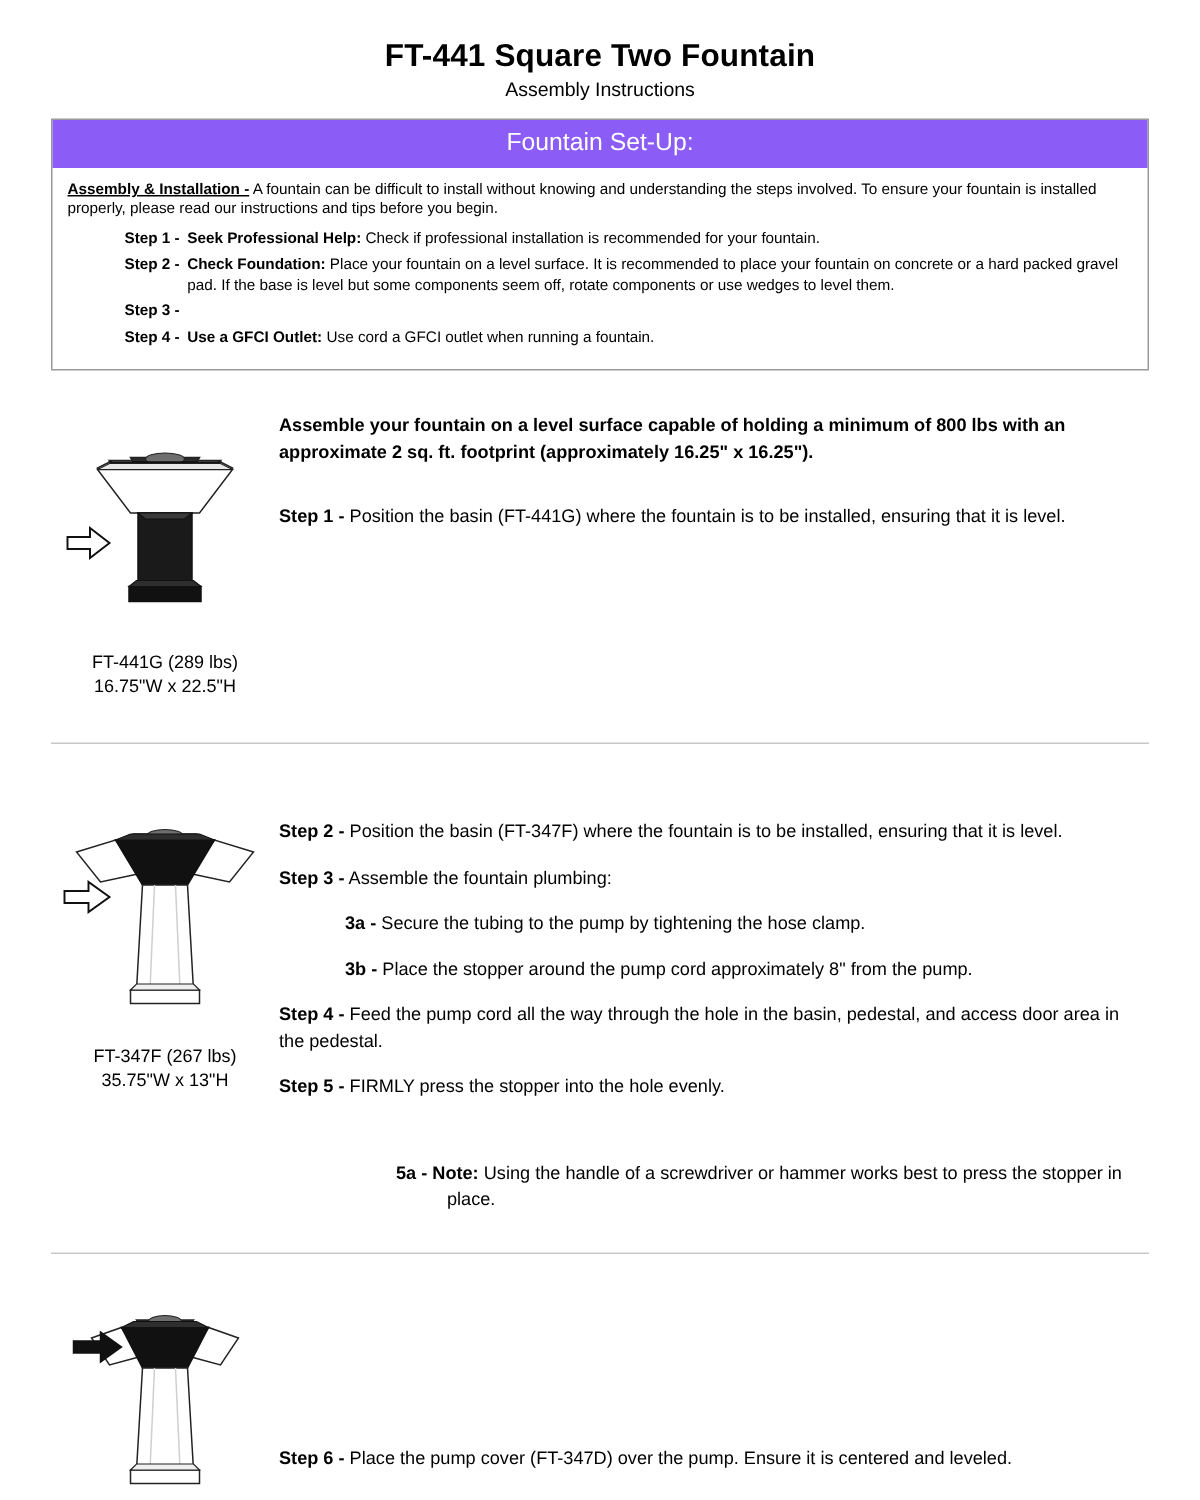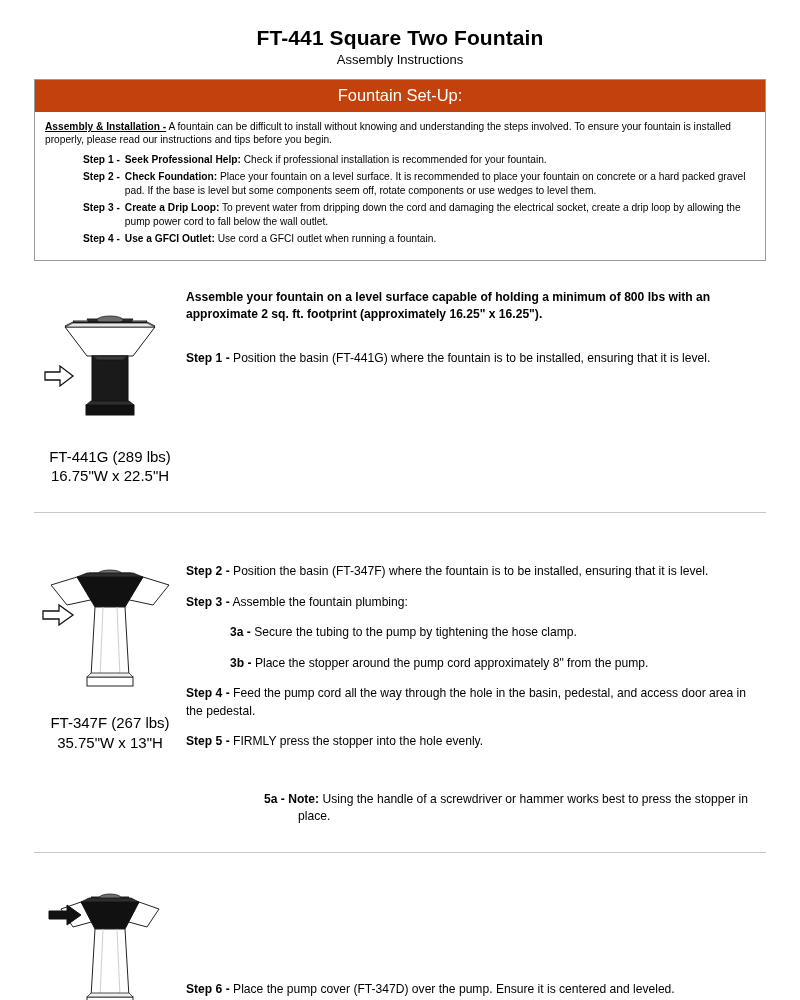--- a/index.html
+++ b/index.html
@@ -38,21 +38,21 @@
     font-weight: bold;
     text-decoration: underline;
     margin: 0 0 14px 0;
   }
   
   .panel {
     border: 1px solid #9a9a9a;
     margin: 0 0 0 0;
   }
   .panel-head {
-    background: #c2410c;
+    background: #8b5cf6;
     color: #ffffff;
     text-align: center;
     font-size: 16.5px;
     padding: 6px 0 7px 0;
   }
   .panel-body {
     padding: 8px 10px 10px 10px;
     font-size: 10.2px;
     line-height: 1.32;
   }
@@ -86,21 +86,21 @@
     margin: 0 0 0 0;
     height: 1px;
   }
   .fig-col {
     width: 152px;
     flex: 0 0 152px;
     text-align: center;
     padding-top: 6px;
   }
   .fig-caption {
-    font-size: 15px;
+    font-size: 12px;
     line-height: 1.32;
     margin-top: 4px;
   }
   .text-col {
     flex: 1;
     padding: 0 6px 0 0;
     font-size: 12.1px;
     line-height: 1.45;
   }
   .text-col p { margin: 0 0 13px 0; }
@@ -130,21 +130,20 @@
         <div class="step-row">
           <span class="step-num">Step 1 -</span>
           <span class="step-txt"><b>Seek Professional Help:</b> <span>Check if professional installation is recommended for your fountain.</span></span>
         </div>
         <div class="step-row">
           <span class="step-num">Step 2 -</span>
           <span class="step-txt"><b>Check Foundation:</b> <span>Place your fountain on a level surface. It is recommended to place your fountain on concrete or a hard packed gravel pad. If the base is level but some components seem off, rotate components or use wedges to level them.</span></span>
         </div>
         <div class="step-row">
           <span class="step-num">Step 3 -</span>
-          <span class="step-txt"><b>Create a Drip Loop:</b> <span>To prevent water from dripping down the cord and damaging the electrical socket, create a drip loop by allowing the pump power cord to fall below the wall outlet.</span></span>
         </div>
         <div class="step-row">
           <span class="step-num">Step 4 -</span>
           <span class="step-txt"><b>Use a GFCI Outlet:</b> <span>Use cord a GFCI outlet when running a fountain.</span></span>
         </div>
       </div>
     </div>
   </div>
 
   <div class="section" style="margin-top:26px; min-height:196px;">

